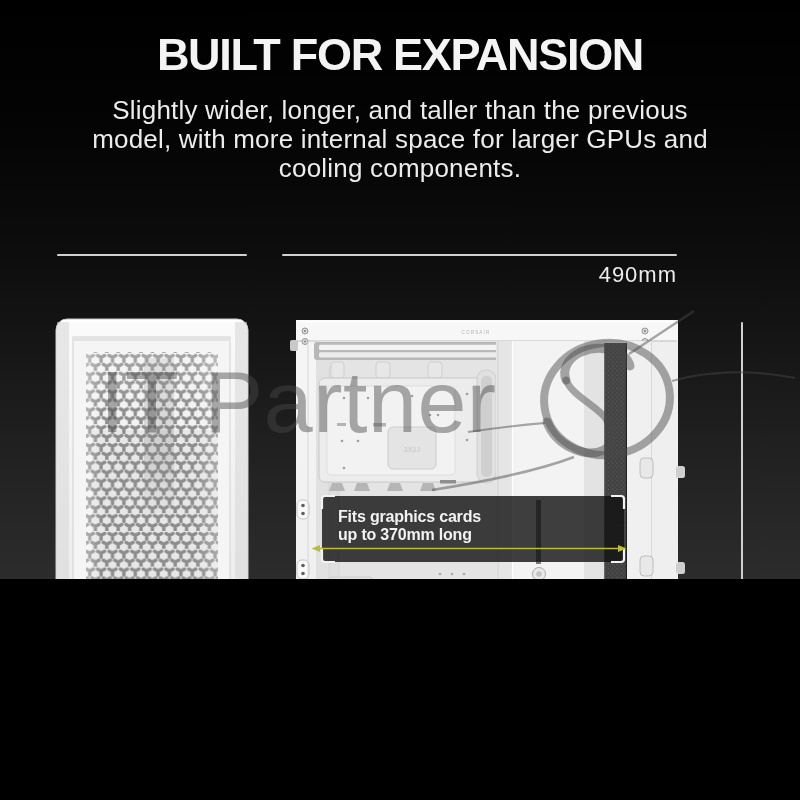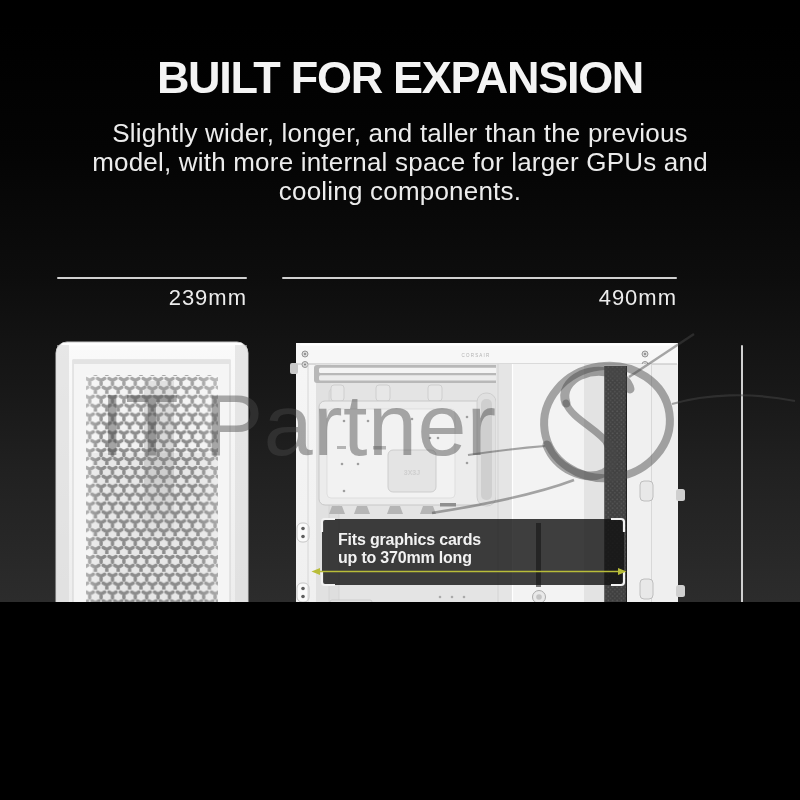--- a/index.html
+++ b/index.html
@@ -1,36 +1,35 @@
 <!DOCTYPE html>
 <html><head>
 <meta charset="utf-8">
 <style>
   html,body{margin:0;padding:0;background:#000;}
   #stage{position:relative;width:800px;height:579px;overflow:hidden;filter:blur(0.001px);
     font-family:"Liberation Sans",sans-serif;
-    background:linear-gradient(180deg,#000 0%,#040404 22%,#0d0d0d 44%,#171717 62%,#212121 78%,#2c2c2c 100%);margin-top:23px;}
+    background:linear-gradient(180deg,#000 0%,#040404 22%,#0d0d0d 44%,#171717 62%,#212121 78%,#2c2c2c 100%);}
   .title{position:absolute;left:0;top:32px;width:800px;text-align:center;
     color:#f4f4f4;font-size:45px;font-weight:bold;letter-spacing:-1.3px;line-height:45px;}
   .sub{position:absolute;left:0;top:96px;width:800px;text-align:center;
     color:#ececec;font-size:26px;line-height:29px;letter-spacing:0.2px;}
   .dimline{position:absolute;height:2px;background:#d0d0d0;border-radius:1px;}
   .dimlabel{position:absolute;color:#ececec;font-size:22px;line-height:22px;letter-spacing:1px;text-align:right;}
 </style>
 </head>
 <body>
 <div id="stage">
 
   <div class="title">BUILT FOR EXPANSION</div>
 
   <div class="sub">Slightly wider, longer, and taller than the previous<br>model, with more internal space for larger GPUs and<br>cooling components.</div>
 
   <div class="dimline" style="left:57px;top:254px;width:190px;"></div>
 
-  <div class="dimlabel" style="left:57px;top:264px;width:190px;">239mm</div>
 
   <div class="dimline" style="left:282px;top:254px;width:395px;"></div>
 
   <div class="dimlabel" style="left:477px;top:264px;width:200px;">490mm</div>
 
   <div class="dimline" style="left:741px;top:322px;width:2px;height:389px;"></div>
 
   <div class="dimlabel" style="left:730px;top:551px;width:160px;transform:rotate(90deg);transform-origin:0 0;">486mm</div>
   <svg id="art" width="800" height="800" viewBox="0 0 800 800" style="position:absolute;left:0;top:0;">
 

